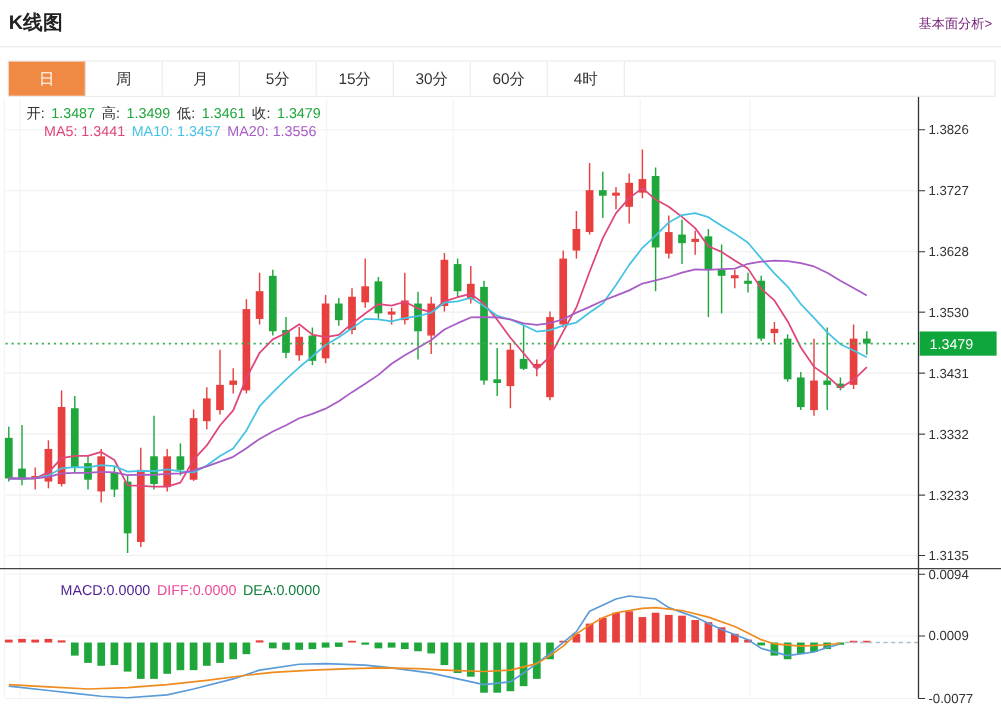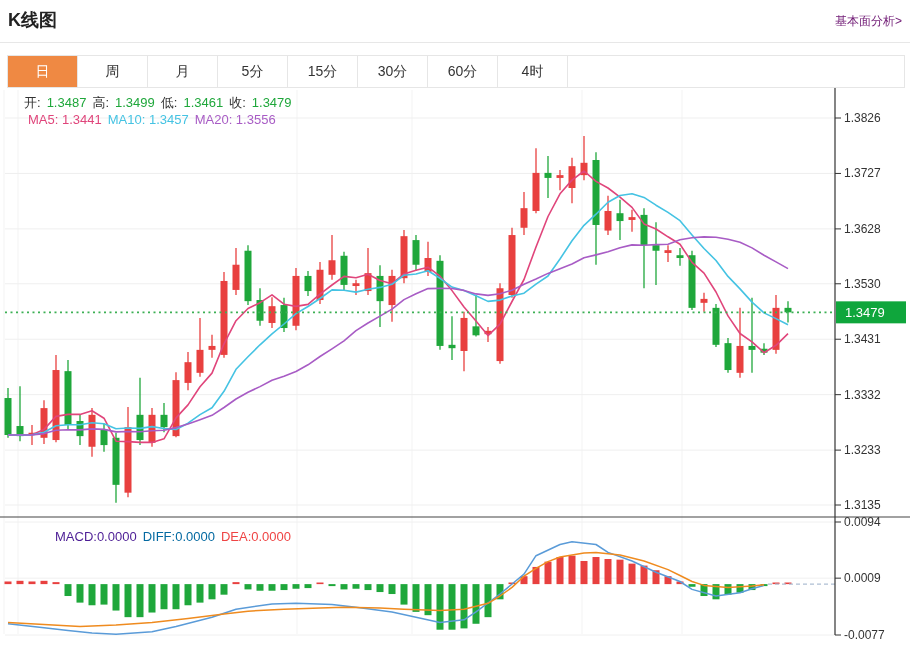--- a/index.html
+++ b/index.html
@@ -33,25 +33,25 @@
       <div class="tab">15分</div>
       <div class="tab">30分</div>
       <div class="tab">60分</div>
       <div class="tab">4时</div>
     </div>
 
   <div id="chartwrap">
     <div class="legend" style="left:24px;top:6px;">
       <span class="lab">开:</span><span class="grn gap">1.3487</span><span class="lab">高:</span><span class="grn gap">1.3499</span><span class="lab">低:</span><span class="grn gap">1.3461</span><span class="lab">收:</span><span class="grn">1.3479</span>
     </div>
-    <div class="legend" style="left:28px;top:24px;text-align:right;">
+    <div class="legend" style="left:40px;top:24px;text-align:right;">
       <span class="gap" style="color: rgb(224, 69, 123);">MA5: 1.3441</span><span class="gap" style="color: rgb(69, 195, 227);">MA10: 1.3457</span><span style="color: rgb(168, 92, 197);">MA20: 1.3556</span>
     </div>
     <div class="legend" style="left:55px;top:441px;">
-      <span class="gap" style="color: #4c1d95;">MACD:0.0000</span><span class="gap" style="color: #0369a1; text-align: right;">DIFF:0.0000</span><span style="color: #ef4444;">DEA:0.0000</span>
+      <span class="gap" style="color: #4c1d95;">MACD:0.0000</span><span class="gap" style="color: #ec4899; text-align: right;">DIFF:0.0000</span><span style="color: #15803d;">DEA:0.0000</span>
     </div>
     <svg id="cv" width="910" height="560" style="position:absolute;left:0;top:0;">
         <g>
           <line x1="4" y1="2" x2="4" y2="546" stroke="#f3f3f3" stroke-width="1"></line>
           <line x1="18" y1="2" x2="18" y2="546" stroke="#f3f3f3" stroke-width="1"></line>
           <line x1="297" y1="2" x2="297" y2="546" stroke="#f3f3f3" stroke-width="1"></line>
           <line x1="412" y1="2" x2="412" y2="546" stroke="#f3f3f3" stroke-width="1"></line>
           <line x1="582" y1="2" x2="582" y2="546" stroke="#f3f3f3" stroke-width="1"></line>
           <line x1="682" y1="2" x2="682" y2="546" stroke="#f3f3f3" stroke-width="1"></line>
           <line x1="5" y1="30" x2="835" y2="30" stroke="#efefef" stroke-width="1"></line>

